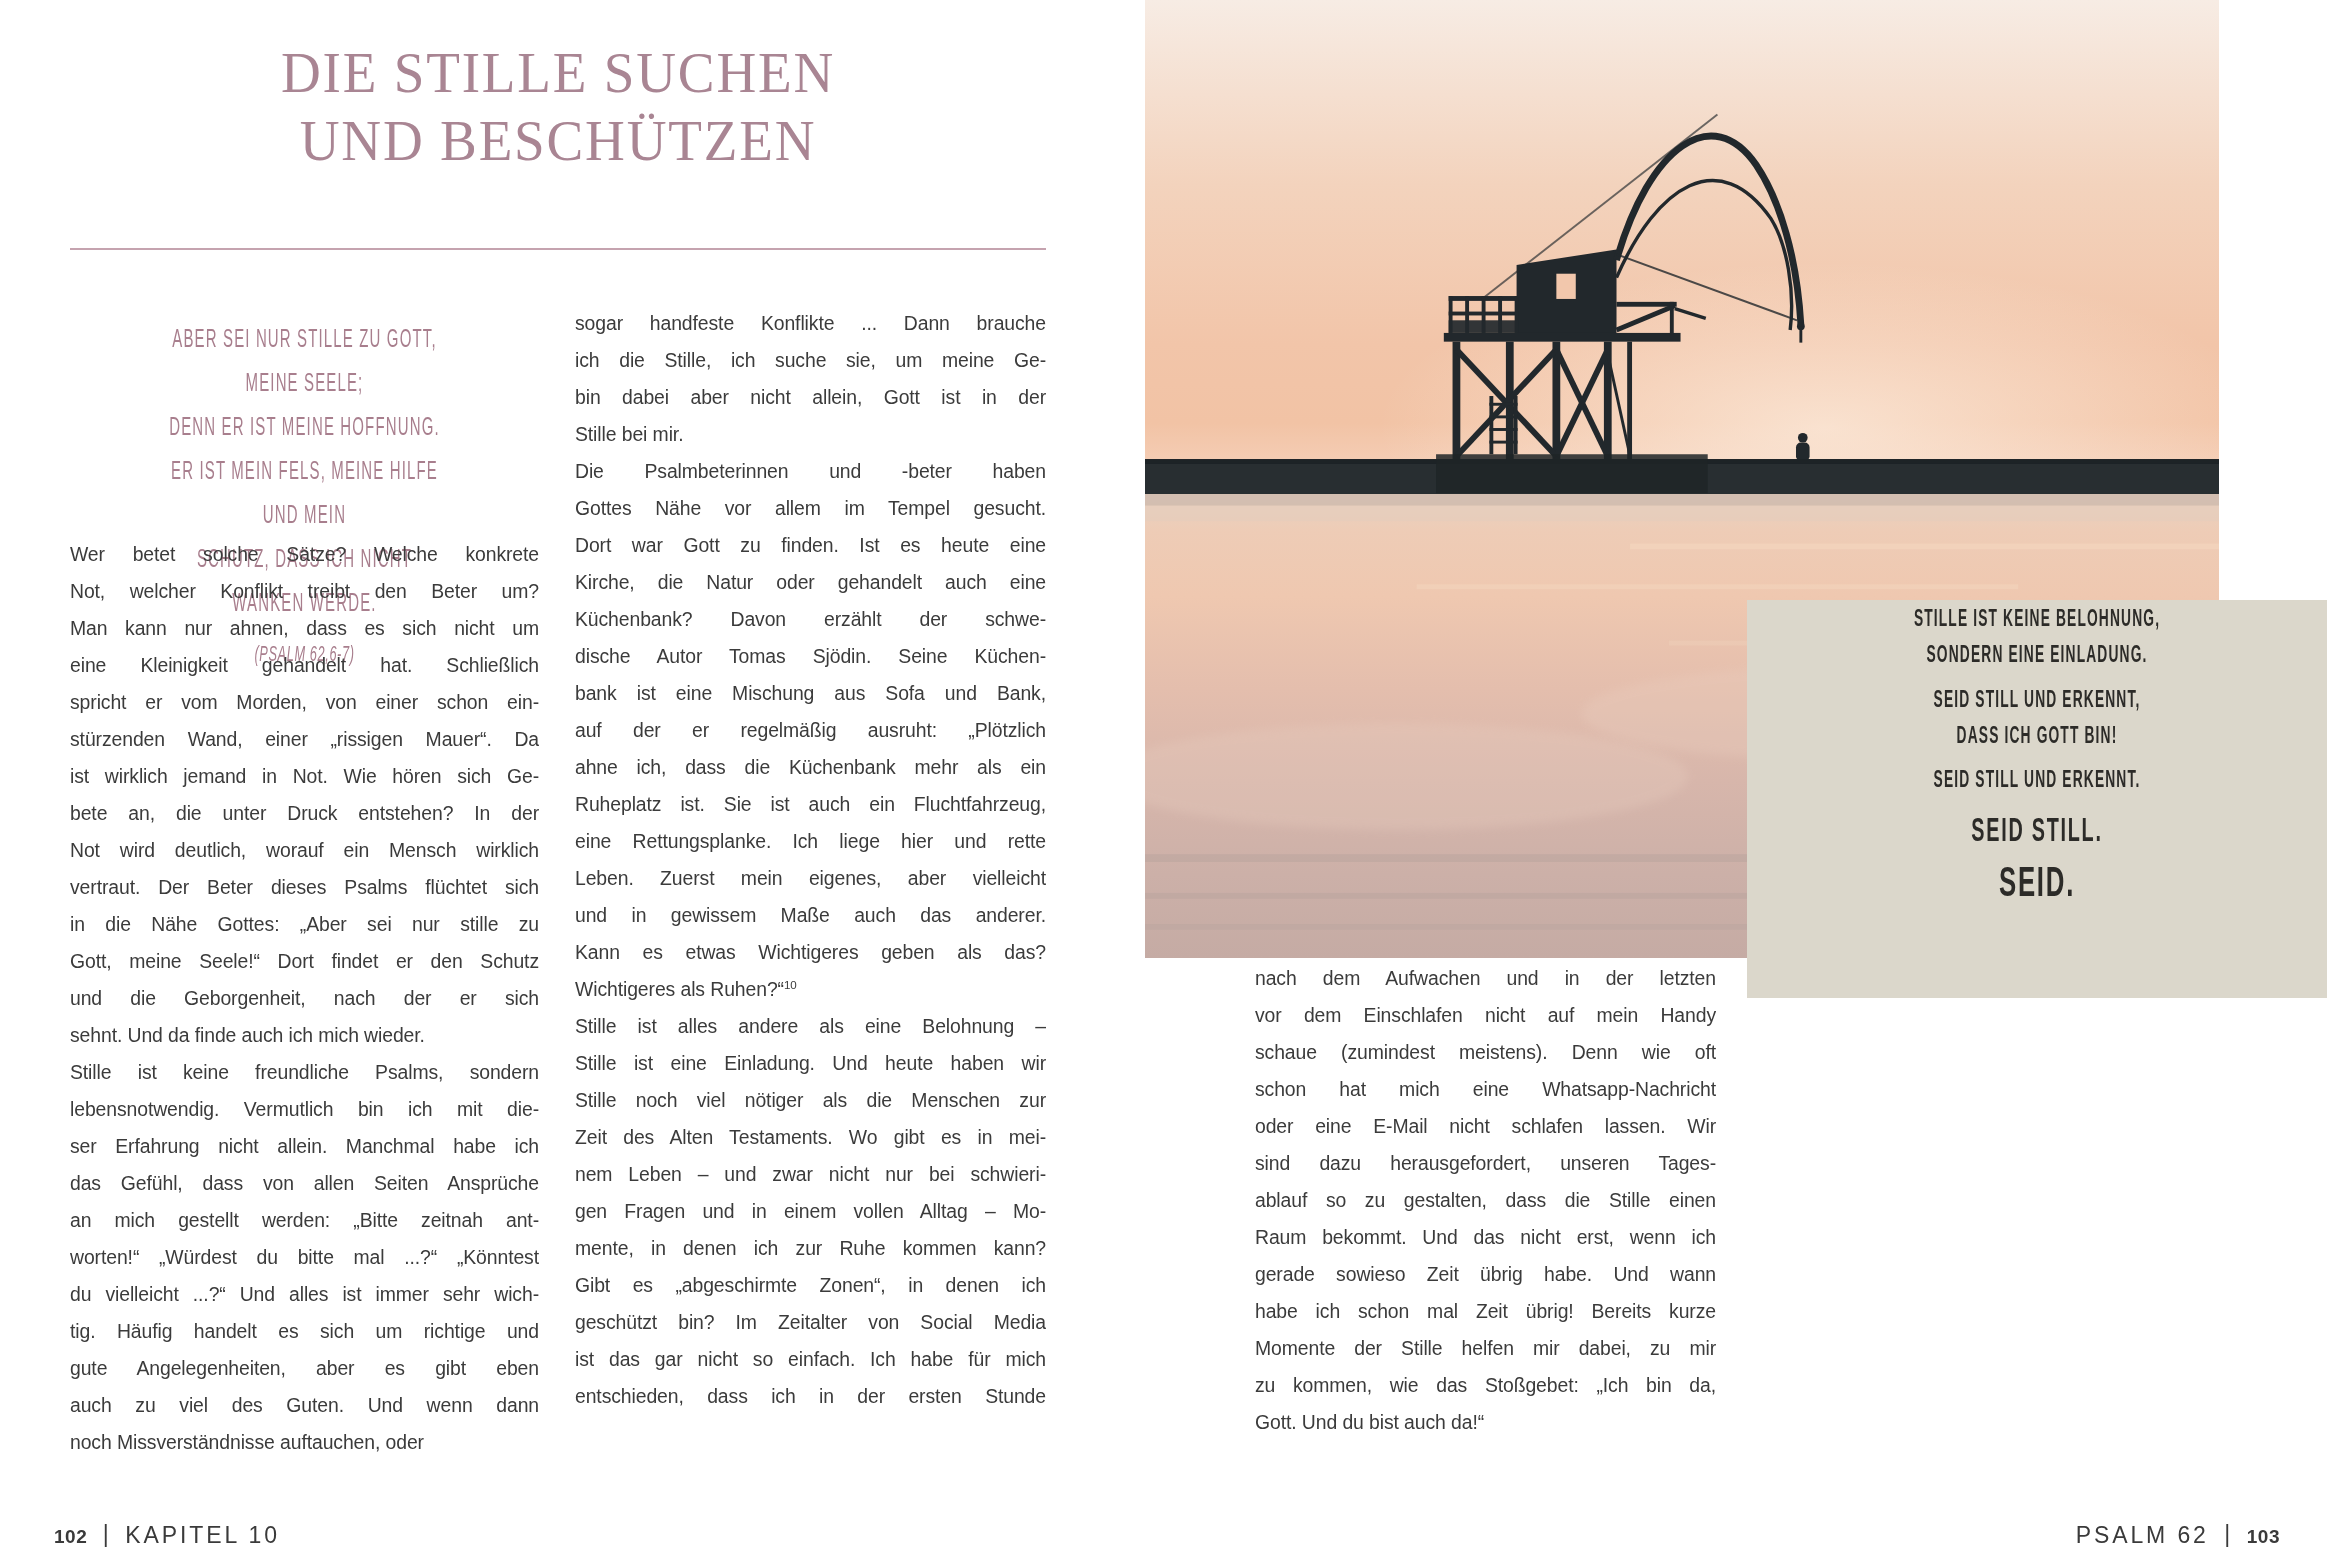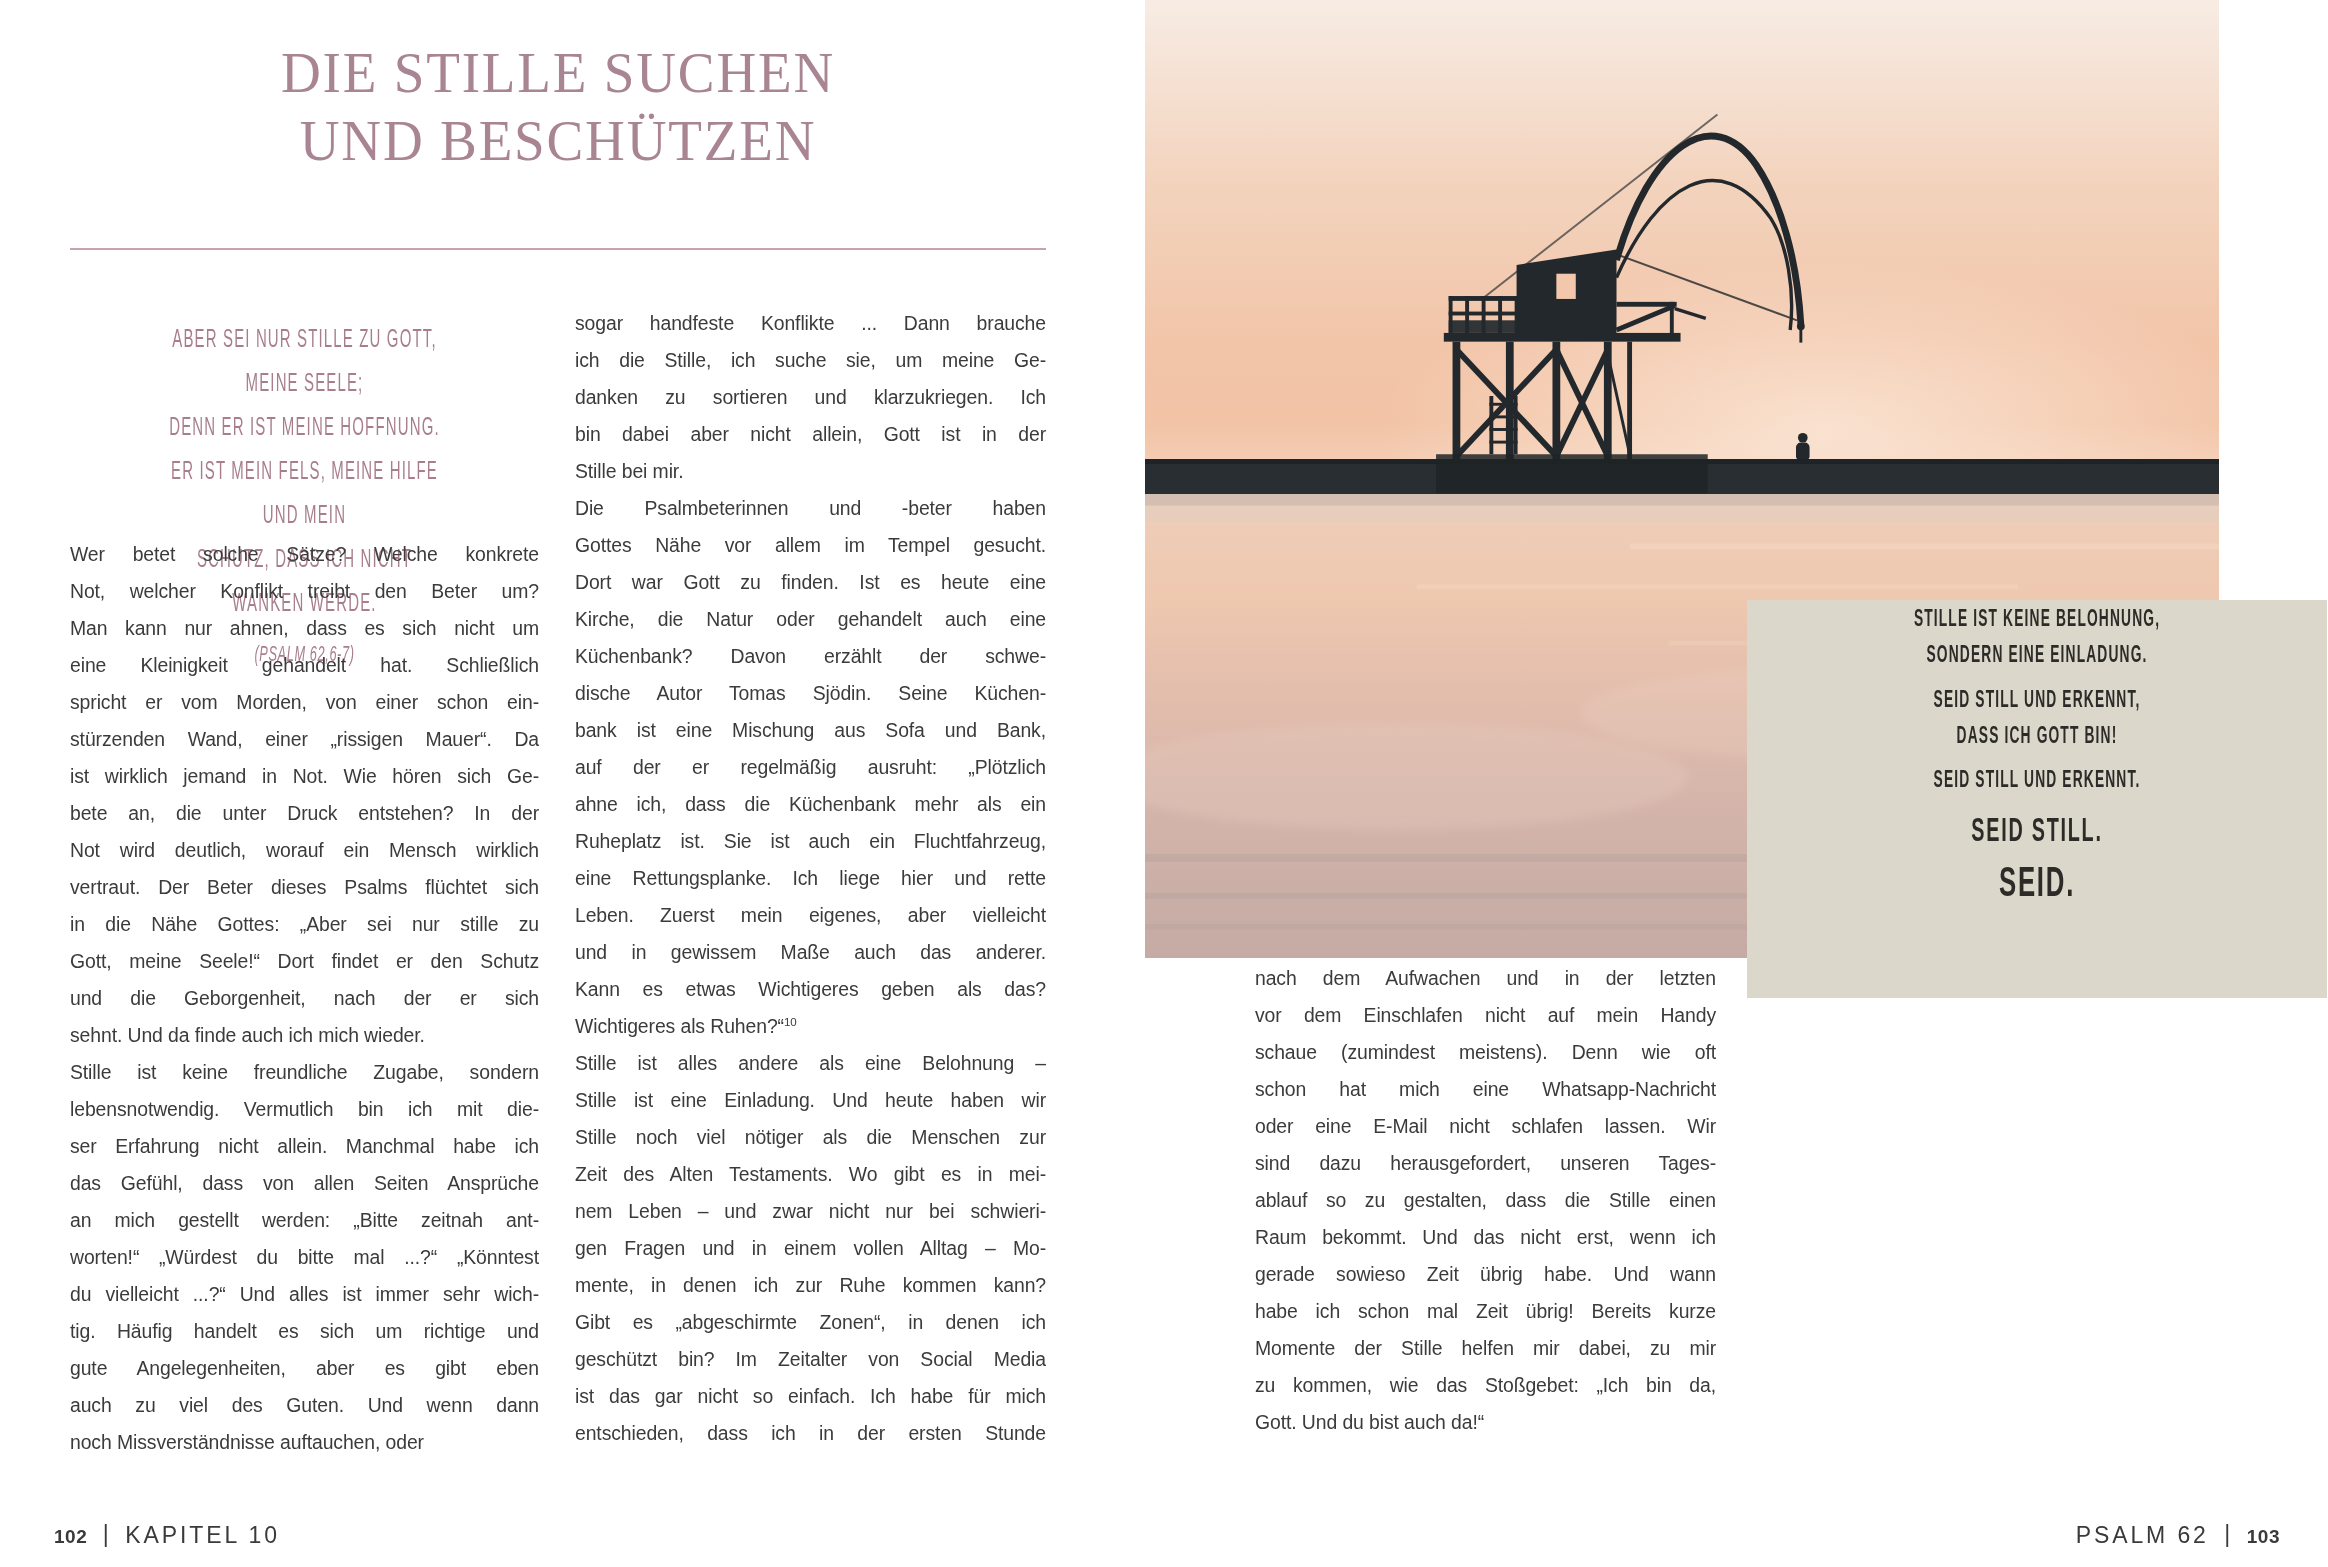--- a/index.html
+++ b/index.html
@@ -71,37 +71,36 @@
       <div class="jline">spricht er vom Morden, von einer schon ein-</div>
       <div class="jline">stürzenden Wand, einer „rissigen Mauer“. Da</div>
       <div class="jline">ist wirklich jemand in Not. Wie hören sich Ge-</div>
       <div class="jline">bete an, die unter Druck entstehen? In der</div>
       <div class="jline">Not wird deutlich, worauf ein Mensch wirklich</div>
       <div class="jline">vertraut. Der Beter dieses Psalms flüchtet sich</div>
       <div class="jline">in die Nähe Gottes: „Aber sei nur stille zu</div>
       <div class="jline">Gott, meine Seele!“ Dort findet er den Schutz</div>
       <div class="jline">und die Geborgenheit, nach der er sich</div>
       <div class="jline end">sehnt. Und da finde auch ich mich wieder.</div>
-      <div class="jline">Stille ist keine freundliche Zugabe, sondern</div>
+      <div class="jline">Stille ist keine freundliche Psalms, sondern</div>
       <div class="jline">lebensnotwendig. Vermutlich bin ich mit die-</div>
       <div class="jline">ser Erfahrung nicht allein. Manchmal habe ich</div>
       <div class="jline">das Gefühl, dass von allen Seiten Ansprüche</div>
       <div class="jline">an mich gestellt werden: „Bitte zeitnah ant-</div>
       <div class="jline">worten!“ „Würdest du bitte mal ...?“ „Könntest</div>
       <div class="jline">du vielleicht ...?“ Und alles ist immer sehr wich-</div>
       <div class="jline">tig. Häufig handelt es sich um richtige und</div>
       <div class="jline">gute Angelegenheiten, aber es gibt eben</div>
       <div class="jline">auch zu viel des Guten. Und wenn dann</div>
       <div class="jline end">noch Missverständnisse auftauchen, oder</div>
     </div>
 
   <div class="col col2">
       <div class="jline">sogar handfeste Konflikte ... Dann brauche</div>
       <div class="jline">ich die Stille, ich suche sie, um meine Ge-</div>
-      <div class="jline">danken zu sortieren und klarzukriegen. Ich</div>
       <div class="jline">bin dabei aber nicht allein, Gott ist in der</div>
       <div class="jline end">Stille bei mir.</div>
       <div class="jline">Die Psalmbeterinnen und -beter haben</div>
       <div class="jline">Gottes Nähe vor allem im Tempel gesucht.</div>
       <div class="jline">Dort war Gott zu finden. Ist es heute eine</div>
       <div class="jline">Kirche, die Natur oder gehandelt auch eine</div>
       <div class="jline">Küchenbank? Davon erzählt der schwe-</div>
       <div class="jline">dische Autor Tomas Sjödin. Seine Küchen-</div>
       <div class="jline">bank ist eine Mischung aus Sofa und Bank,</div>
       <div class="jline">auf der er regelmäßig ausruht: „Plötzlich</div>

